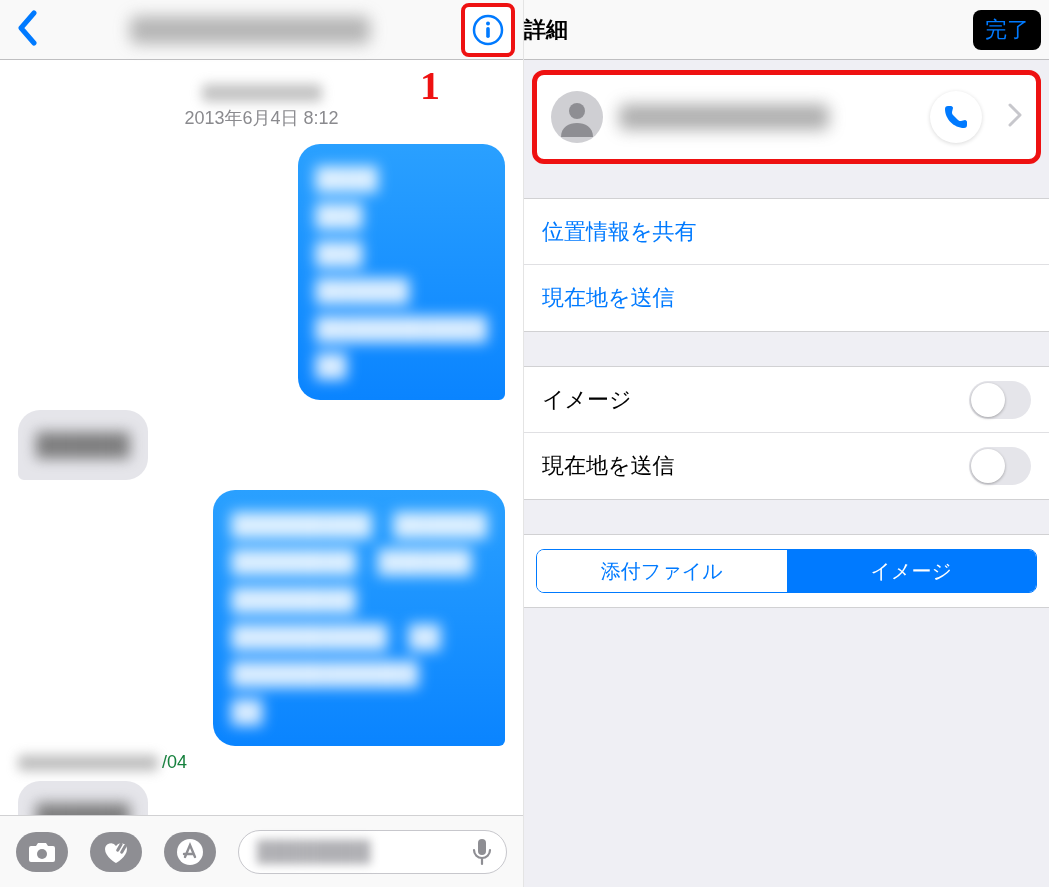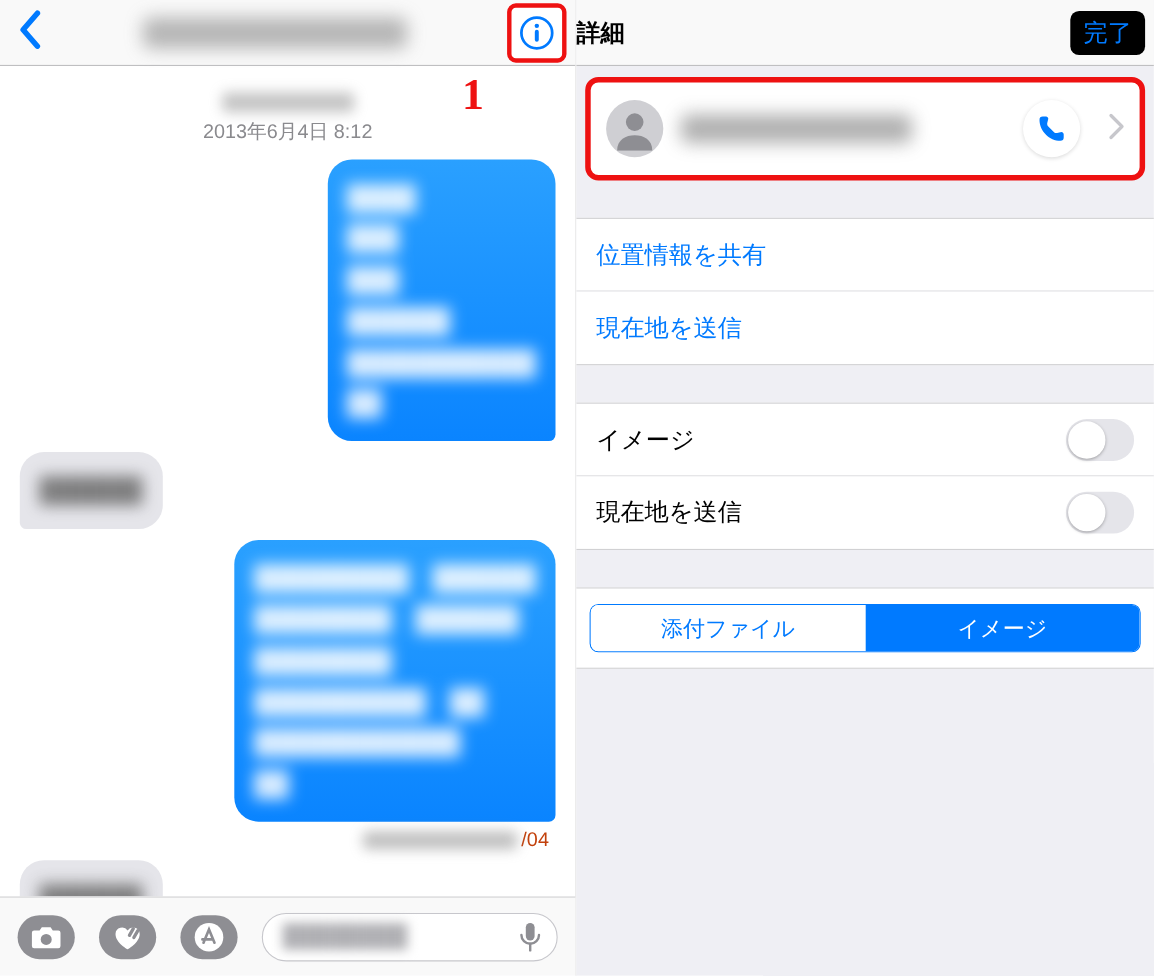--- a/index.html
+++ b/index.html
@@ -45,21 +45,21 @@
   .meta-date { color:#8a8a8e; font-size:18px; margin-top:4px; }
 
   .row { display:flex; margin-bottom:10px; }
   .row.out { justify-content:flex-end; }
   .row.in { justify-content:flex-start; }
   .bubble { max-width: 320px; padding:16px 18px; border-radius:22px; position:relative; }
   .bubble.out { background:#1e90ff; background:linear-gradient(#2aa0ff,#0a84ff); color:#fff; border-bottom-right-radius:6px; }
   .bubble.in { background:#e5e5ea; color:#000; border-bottom-left-radius:6px; }
   .bubble .blurtext { filter: blur(7px); opacity:.85; color:#fff; font-size:22px; line-height:1.7; }
   .bubble.in .blurtext { color:#6b6b6b; }
-  .stamp-right { text-align:right; color:#c2410c; font-size:18px; padding-right:6px; margin-top:-4px; margin-bottom:8px;}
+  .stamp-right { color:#15803d; font-size:18px; padding-right:6px; margin-top:-4px; margin-bottom:8px;}
   .stamp-blur { display:inline-block; width:140px; height:16px; background:#8a8a8a; filter:blur(6px); opacity:.55; border-radius:4px; vertical-align:middle; margin-right:4px; }
 
   .l-footer {
     position:absolute; bottom:0; left:0; right:0; height:72px;
     border-top:1px solid #d1d1d3; background:#f9f9f9;
     display:flex; align-items:center; gap:22px; padding:0 16px;
   }
   .foot-icon { width:52px; height:40px; border-radius:20px; background:#8e8e93; display:flex; align-items:center; justify-content:center; }
   .foot-icon svg { fill:#fff; }
   .compose {

